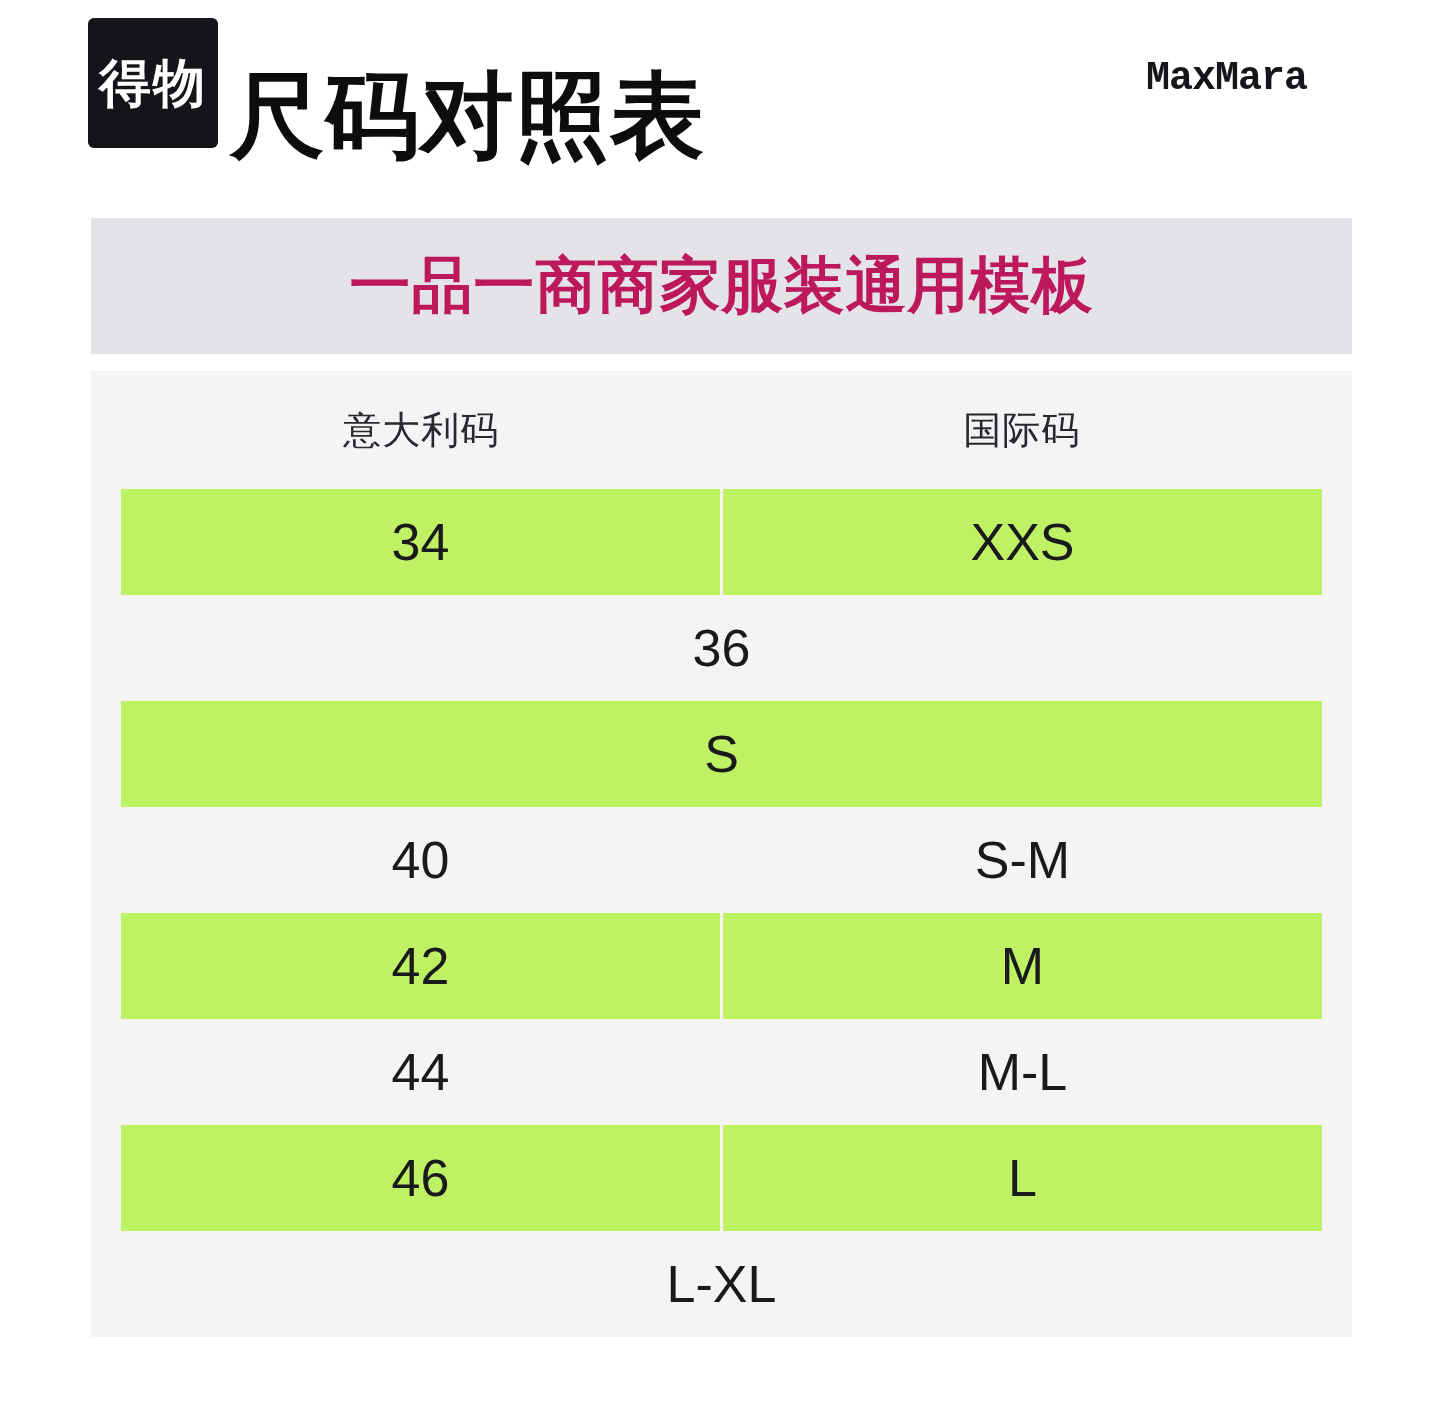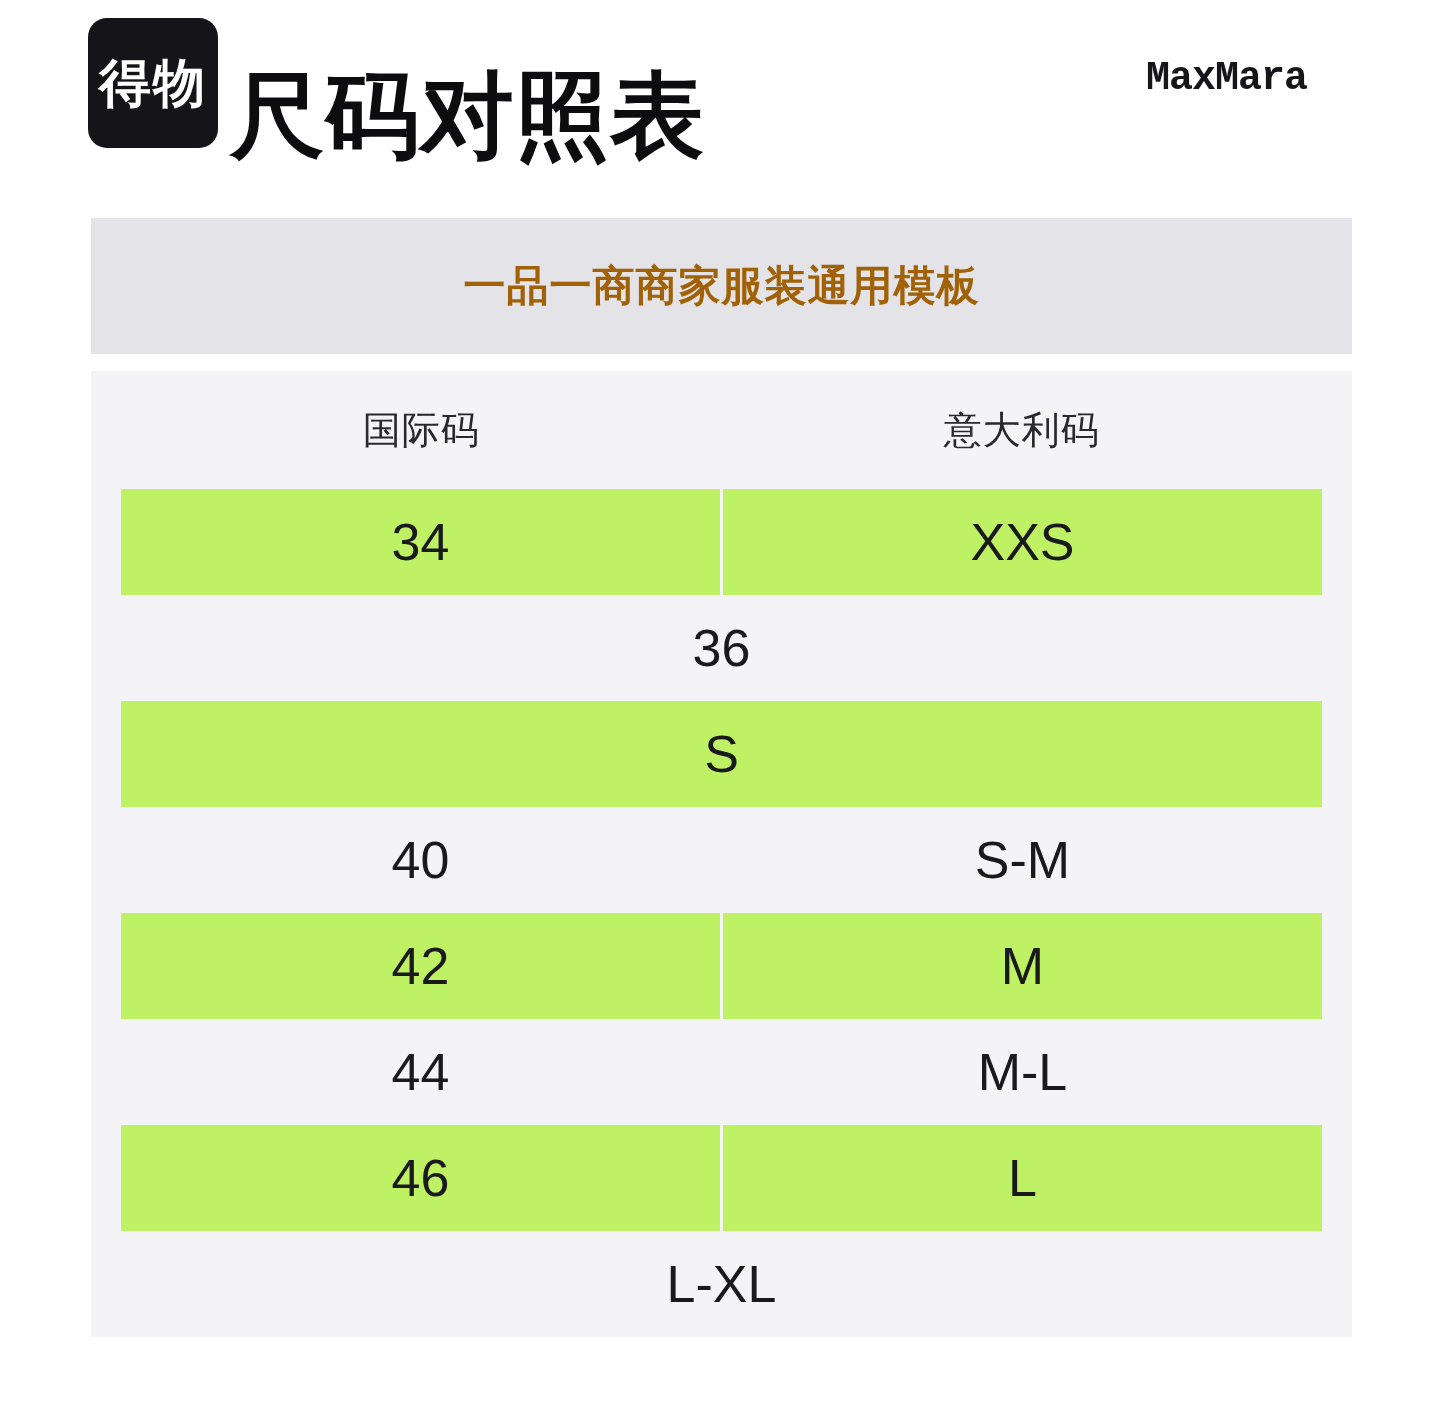--- a/index.html
+++ b/index.html
@@ -18,21 +18,21 @@
     position: relative;
     height: 218px;
   }
   .logo {
     position: absolute;
     left: 88px;
     top: 18px;
     width: 130px;
     height: 130px;
     background: #141419;
-    border-radius: 19px;
+    border-radius: 6px;
     display: flex;
     align-items: center;
     justify-content: center;
   }
   .logo-text {
     color: #ffffff;
     font-size: 52px;
     font-weight: 700;
     letter-spacing: 2px;
     line-height: 1;
@@ -64,23 +64,23 @@
   .banner {
     width: 1261px;
     height: 136px;
     margin: 0 auto;
     background: #e3e3e8;
     display: flex;
     align-items: center;
     justify-content: center;
   }
   .banner-title {
-    font-size: 42px;
+    font-size: 61px;
     font-weight: 600;
-    color: #a16207;
+    color: #be185d;
     letter-spacing: 1px;
     white-space: nowrap;
   }
 
   
   .size-table {
     width: 1261px;
     margin: 17px auto 0 auto;
     background: #f4f4f7;
     padding: 0 30px;
@@ -124,22 +124,22 @@
   <div class="page-title">尺码对照表</div>
   <div class="brand">MaxMara</div>
 </div>
 
 <div class="banner">
   <div class="banner-title">一品一商商家服装通用模板</div>
 </div>
 
 <div class="size-table">
   <div class="thead">
+    <div class="hcell">意大利码</div>
     <div class="hcell">国际码</div>
-    <div class="hcell">意大利码</div>
   </div>
 
   <div class="row white">
     <div class="cell">34</div>
     <div class="cell">XXS</div>
   </div>
   <div class="row">
     <div class="cell">36</div>
   </div>
   <div class="row white">

